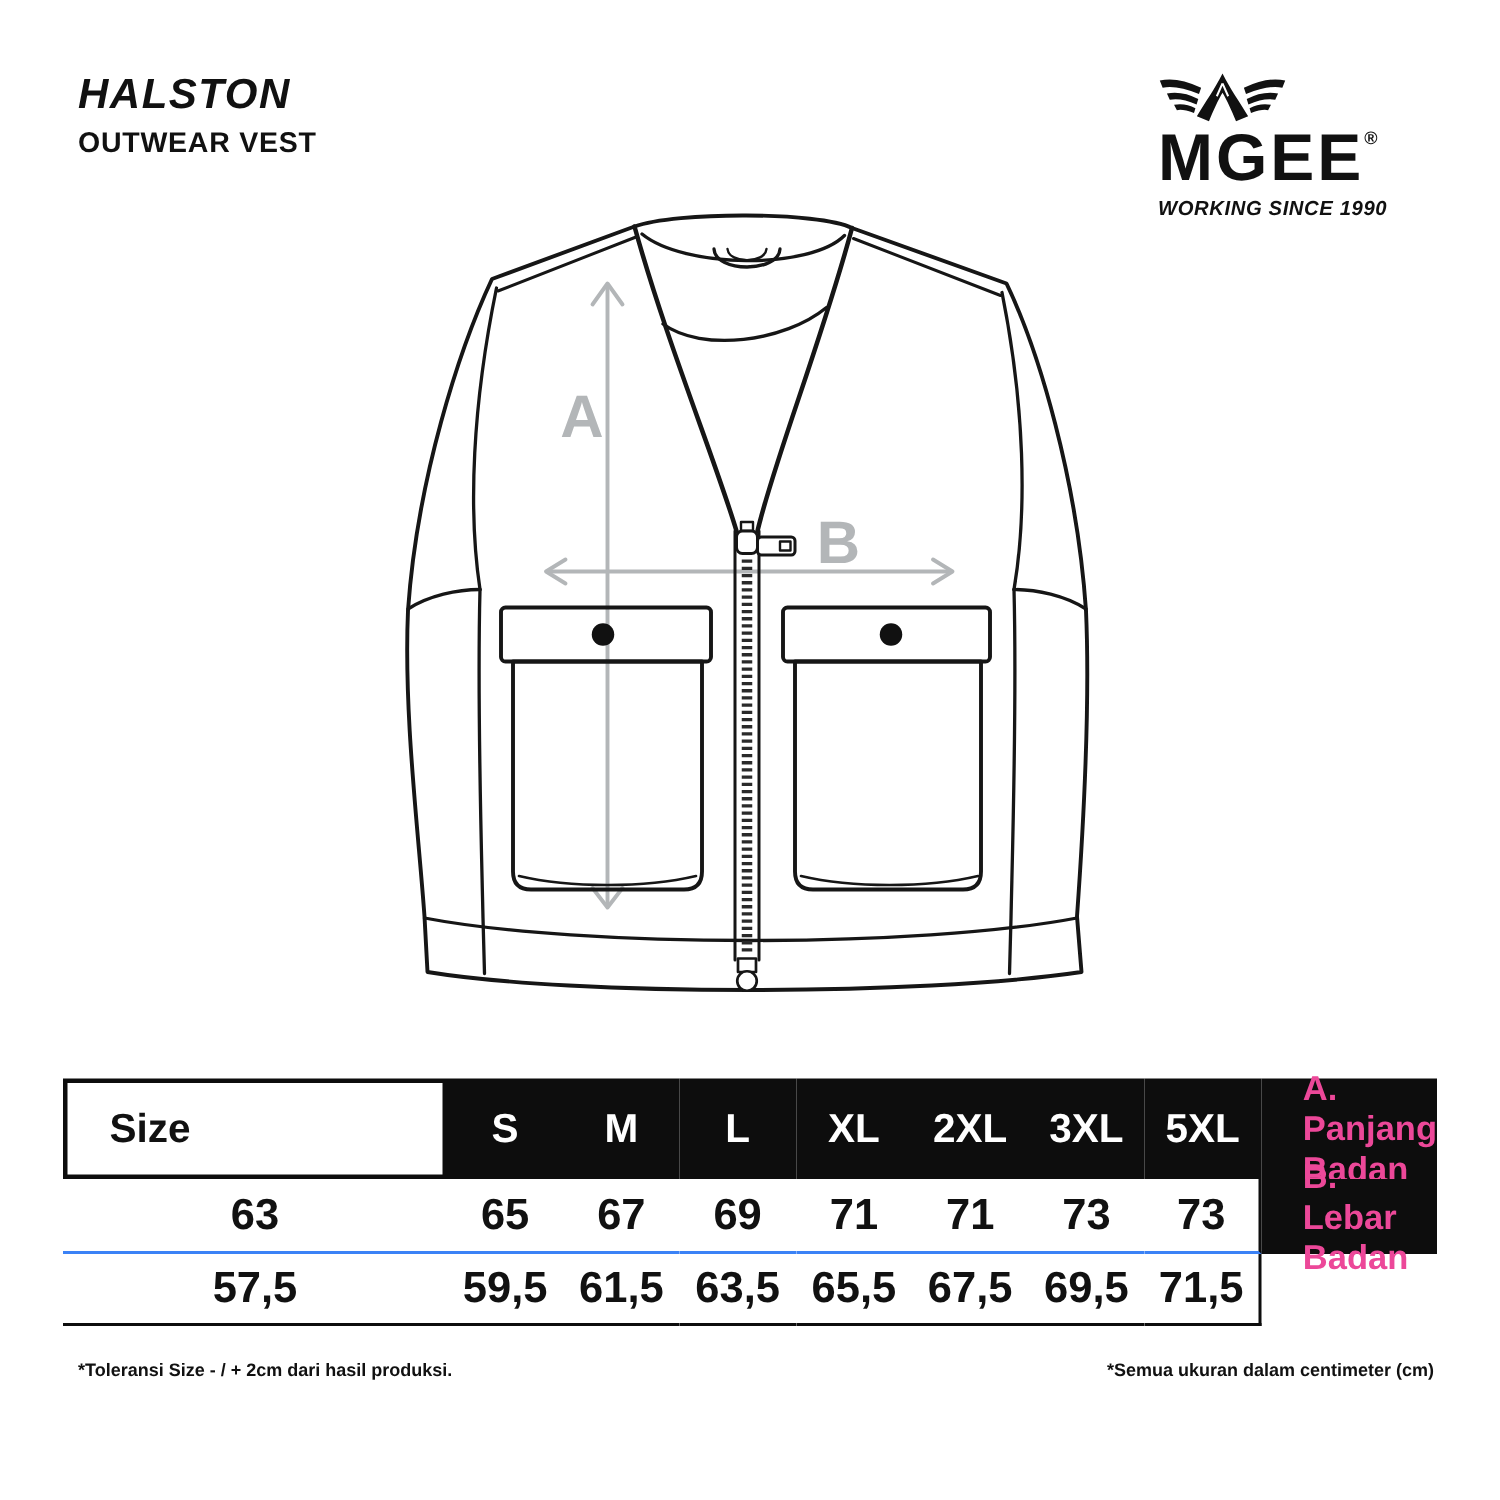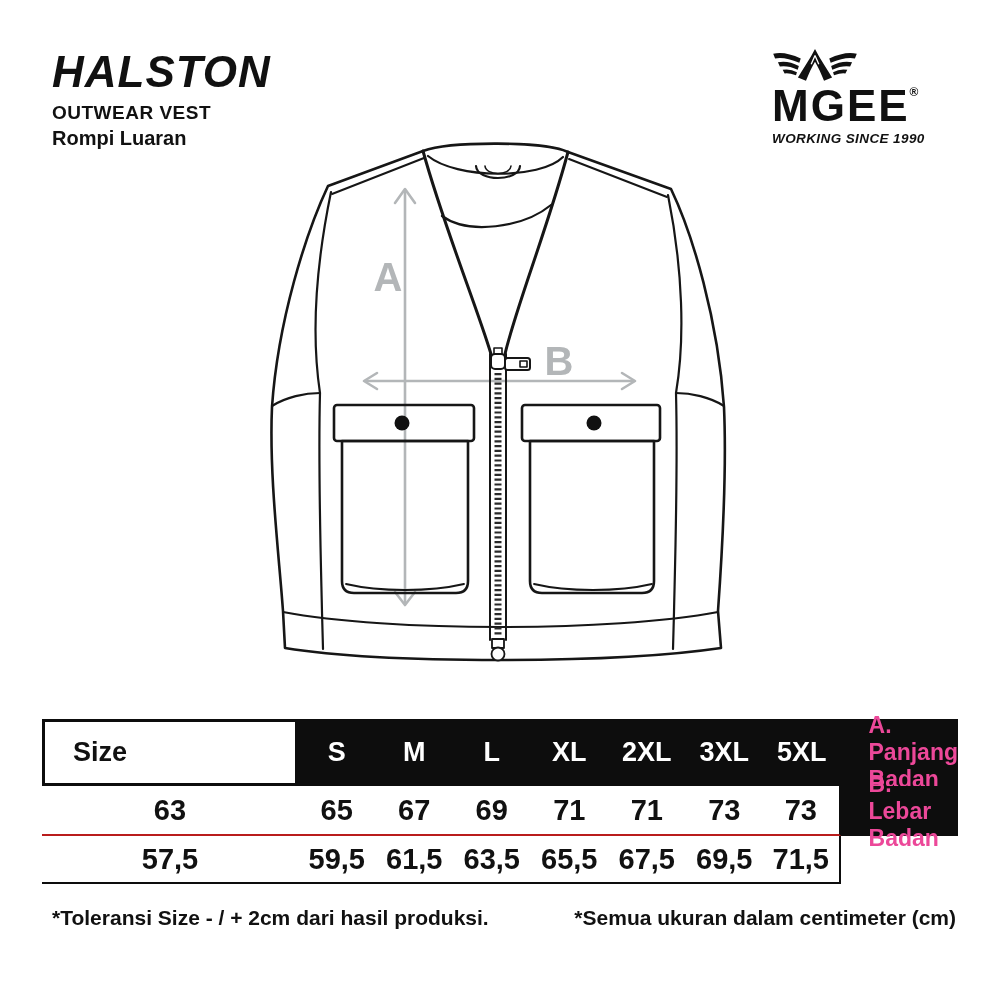--- a/index.html
+++ b/index.html
@@ -9,21 +9,21 @@
     width:1000px; height:1000px;
     background:#ffffff;
     font-family:"Liberation Sans", sans-serif;
     color:#111111;
     overflow:hidden;
   }
 
   
   .masthead { position:absolute; left:52px; top:48px; }
   .masthead .title {
-    font-size:44px; font-weight:bold; font-style:italic;
+    font-size:28px; font-weight:bold; font-style:italic;
     letter-spacing:1px; line-height:1.1;
   }
   .masthead .subtitle {
     font-size:19px; font-weight:bold; letter-spacing:0.5px;
     margin-top:7px; line-height:1.05;
   }
   .masthead .translation {
     font-size:20px; font-weight:bold; margin-top:5px; line-height:1.05;
   }
 
@@ -60,38 +60,37 @@
   .size-head {
     background:#ffffff; border:3px solid #0d0d0d;
     justify-content:flex-start; padding-left:28px; font-size:27px;
   }
   .col-head { background:#0d0d0d; color:#ffffff; font-size:27px; }
   .row-label {
     background:#0d0d0d; color:#ec4899;
     justify-content:flex-start; padding-left:28px; font-size:23px;
   }
   .val { background:#ffffff; font-size:29px; }
-  .val.rowA { border-bottom:2px solid #b91c1c; }
+  .val.rowA { border-bottom:2px solid #3b82f6; }
   .val.rowB { border-bottom:2px solid #0d0d0d; }
   .val.lastcol { border-right:2px solid #0d0d0d; }
 
   
   .footnote {
-    position:absolute; top:906px; font-size:21px; font-weight:bold;
+    position:absolute; top:906px; font-size:12px; font-weight:bold;
   }
   .footnote.left { left:52px; }
   .footnote.right { right:44px; }
 </style>
 </head>
 <body>
 
 <div class="masthead">
   <div class="title">HALSTON</div>
   <div class="subtitle">OUTWEAR VEST</div>
-  <div class="translation">Rompi Luaran</div>
 </div>
 
 <div class="brand">
   <svg class="wings" viewBox="0 0 90 40" aria-hidden="true">
     <g fill="#111111">
       <path d="M45,1 C39.5,12 33,21 27,31 L35.5,34.5 C38.5,27 42,19.5 45,14.5 C48,19.5 51.5,27 54.5,34.5 L63,31 C57,21 50.5,12 45,1 Z"></path>
       <path d="M1,6 Q13,3 30,11 L28.5,15.5 Q13,9 3,11 Z"></path>
       <path d="M6,15 Q17,13 28,19 L26.8,22.8 Q16,18 8,19.5 Z"></path>
       <path d="M11,23 Q19,21.6 26,25.5 L25,28.8 Q17,25.8 13,26.8 Z"></path>
       <path d="M89,6 Q77,3 60,11 L61.5,15.5 Q77,9 87,11 Z"></path>

